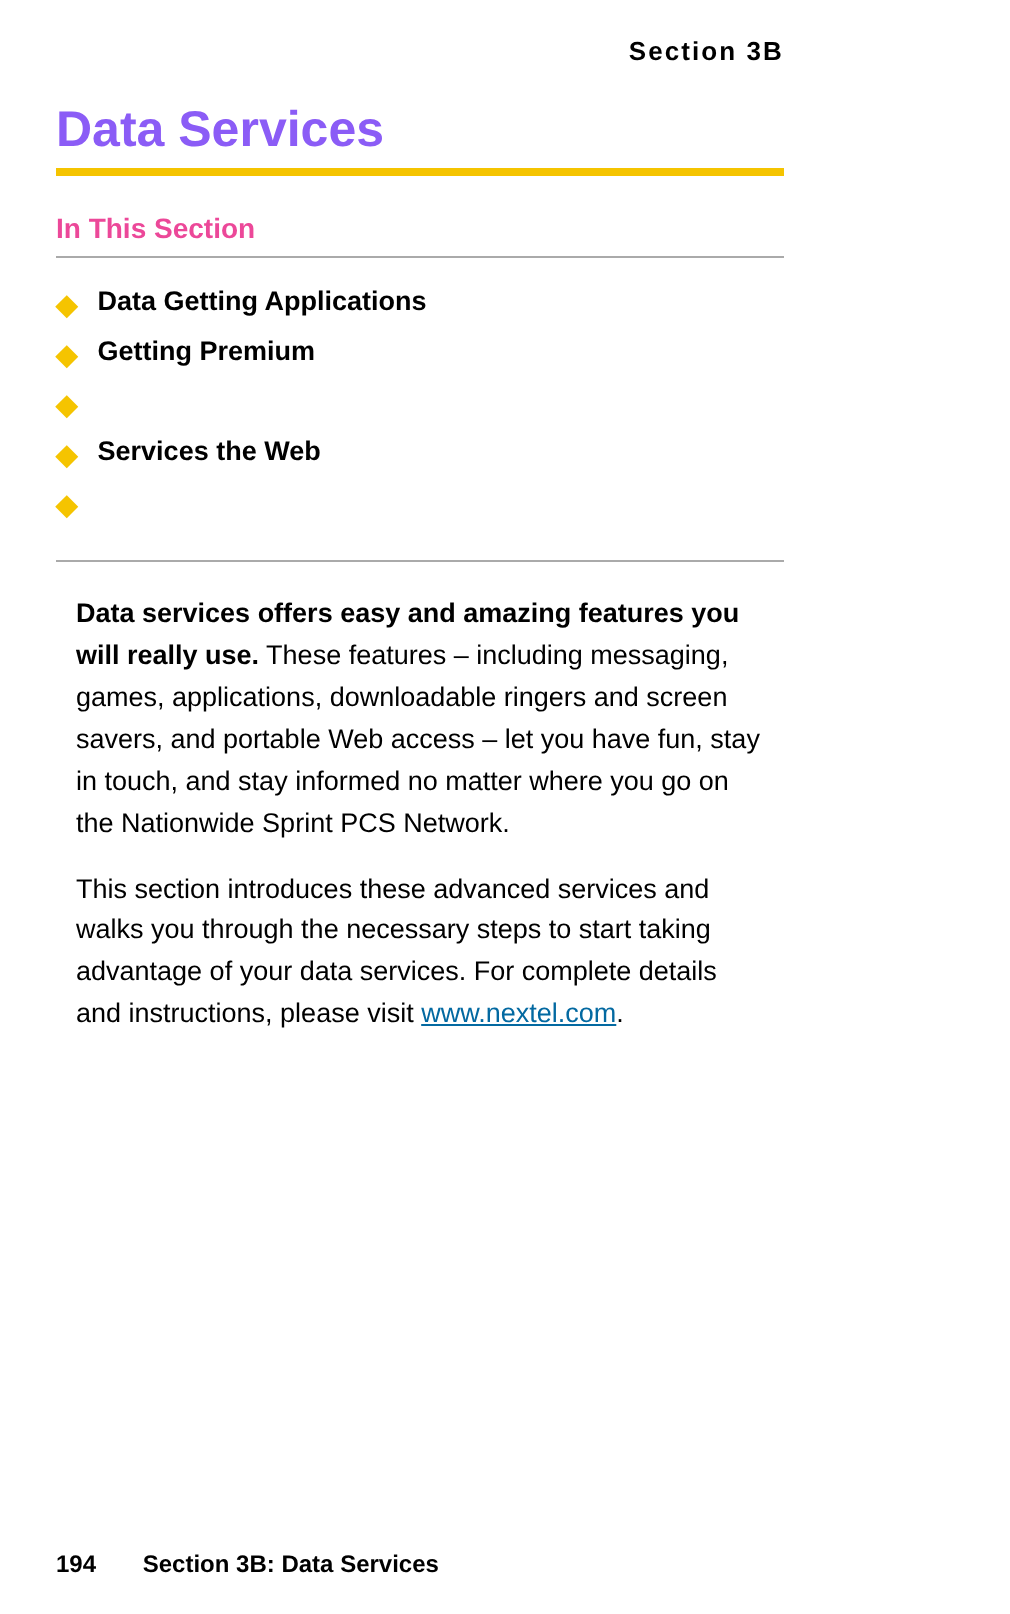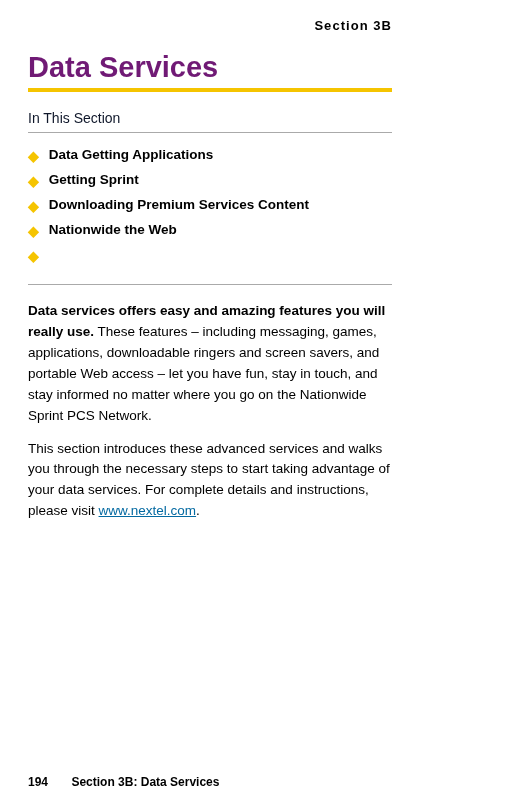--- a/index.html
+++ b/index.html
@@ -28,37 +28,37 @@
     .section-header {
       text-align: right;
       padding: 18px 28px 8px 28px;
       font-size: 13px;
       font-weight: bold;
       letter-spacing: 0.08em;
       color: #000;
     }
 
     .main-title {
-      font-size: 29px;
+      font-size: 25px;
       font-weight: bold;
       padding: 10px 28px 4px 28px;
-      color: #701a75;
+      color: #8b5cf6;
     }
 
     .yellow-rule {
       height: 4px;
       background: #f5c400;
       margin: 0 28px 0 28px;
     }
 
     .in-this-section-header {
       font-size: 14px;
-      font-weight: normal;
+      font-weight: bold;
       padding: 18px 28px 6px 28px;
-      color: #0f172a;
+      color: #ec4899;
     }
 
     .divider-line {
       border: none;
       border-top: 1px solid #aaa;
       margin: 0 28px;
     }
 
     .toc-list {
       list-style: none;
@@ -82,21 +82,21 @@
       flex-shrink: 0;
     }
 
     .bottom-divider {
       border: none;
       border-top: 1px solid #aaa;
       margin: 6px 28px 16px 28px;
     }
 
     .body-text {
-      padding: 0 28px;
+      padding: 0 38px;
       font-size: 13.5px;
       line-height: 1.55;
       color: #000;
     }
 
     .body-text p {
       margin-bottom: 12px;
     }
 
     .body-text strong {
@@ -134,29 +134,28 @@
 
   <hr class="divider-line">
 
   <ul class="toc-list">
     <li>
       <span class="bullet-diamond">◆</span>
       <span>Data Getting Applications</span>
     </li>
     <li>
       <span class="bullet-diamond">◆</span>
-      <span>Getting Sprint</span>
+      <span>Getting Premium</span>
     </li>
     <li>
       <span class="bullet-diamond">◆</span>
-      <span>Downloading Premium Services Content</span>
     </li>
     <li>
       <span class="bullet-diamond">◆</span>
-      <span>Nationwide the Web</span>
+      <span>Services the Web</span>
     </li>
     <li>
       <span class="bullet-diamond">◆</span>
     </li>
   </ul>
 
   <hr class="bottom-divider">
 
   <div class="body-text">
     <p>

